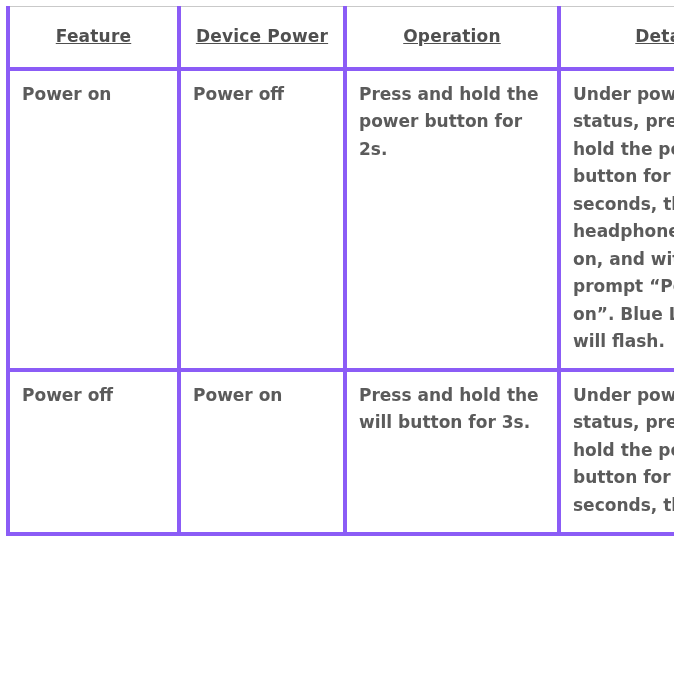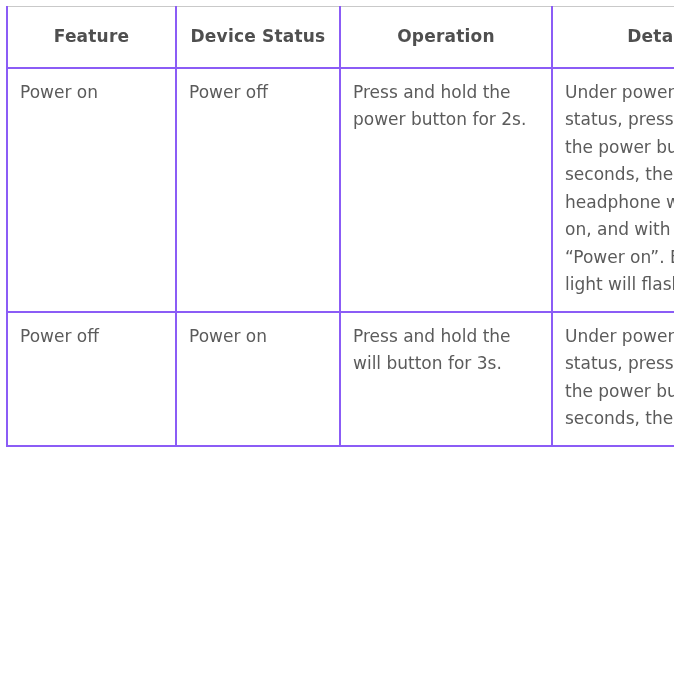--- a/index.html
+++ b/index.html
@@ -15,35 +15,36 @@
     overflow: hidden;
   }
   .doc-table {
     border-collapse: collapse;
     width: 660px;
     margin: 6px 0 0 6px;
     table-layout: fixed;
   }
   .doc-table th,
   .doc-table td {
-    border: 2px solid #8b5cf6;
+    border: 4px solid #8b5cf6;
     vertical-align: top;
     padding: 10px 12px 12px 12px;
     font-size: 17px;
     line-height: 1.62;
-    font-weight: normal;
+    font-weight: bold;
   }
   .doc-table th {
     text-align: center;
     font-weight: bold;
     color: #4f4f4f;
     font-size: 17px;
     padding-top: 16px;
     padding-bottom: 16px;
     letter-spacing: 0.2px;
+    text-decoration: underline;
   }
   .col-feature  { width: 143px; }
   .col-status   { width: 138px; }
   .col-op       { width: 186px; }
   .col-details  { width: 193px; }
 
   td.cell-feature { text-align: left; }
   td.cell-status  { text-align: left; }
   td.cell-op      { text-align: left; }
   td.cell-details { text-align: left; }
@@ -51,21 +52,21 @@
   
   .doc-table tr:first-child th { border-top: 1px solid #c9c9c9; }
 </style>
 </head>
 <body>
 
 <table class="doc-table">
   <thead>
     <tr>
       <th class="col-feature">Feature</th>
-      <th class="col-status">Device Status</th>
+      <th class="col-status">Device Power</th>
       <th class="col-op">Operation</th>
       <th class="col-details">Details</th>
     </tr>
   </thead>
   <tbody>
     <tr>
       <td class="cell-feature">Power on</td>
       <td class="cell-status">Power off</td>
       <td class="cell-op">Press and hold the power button for 2s.</td>
       <td class="cell-details">Under power off status, press and hold the power button for 2 seconds, then the headphone will turn on, and with prompt “Power on”. Blue LED light will flash.</td>

